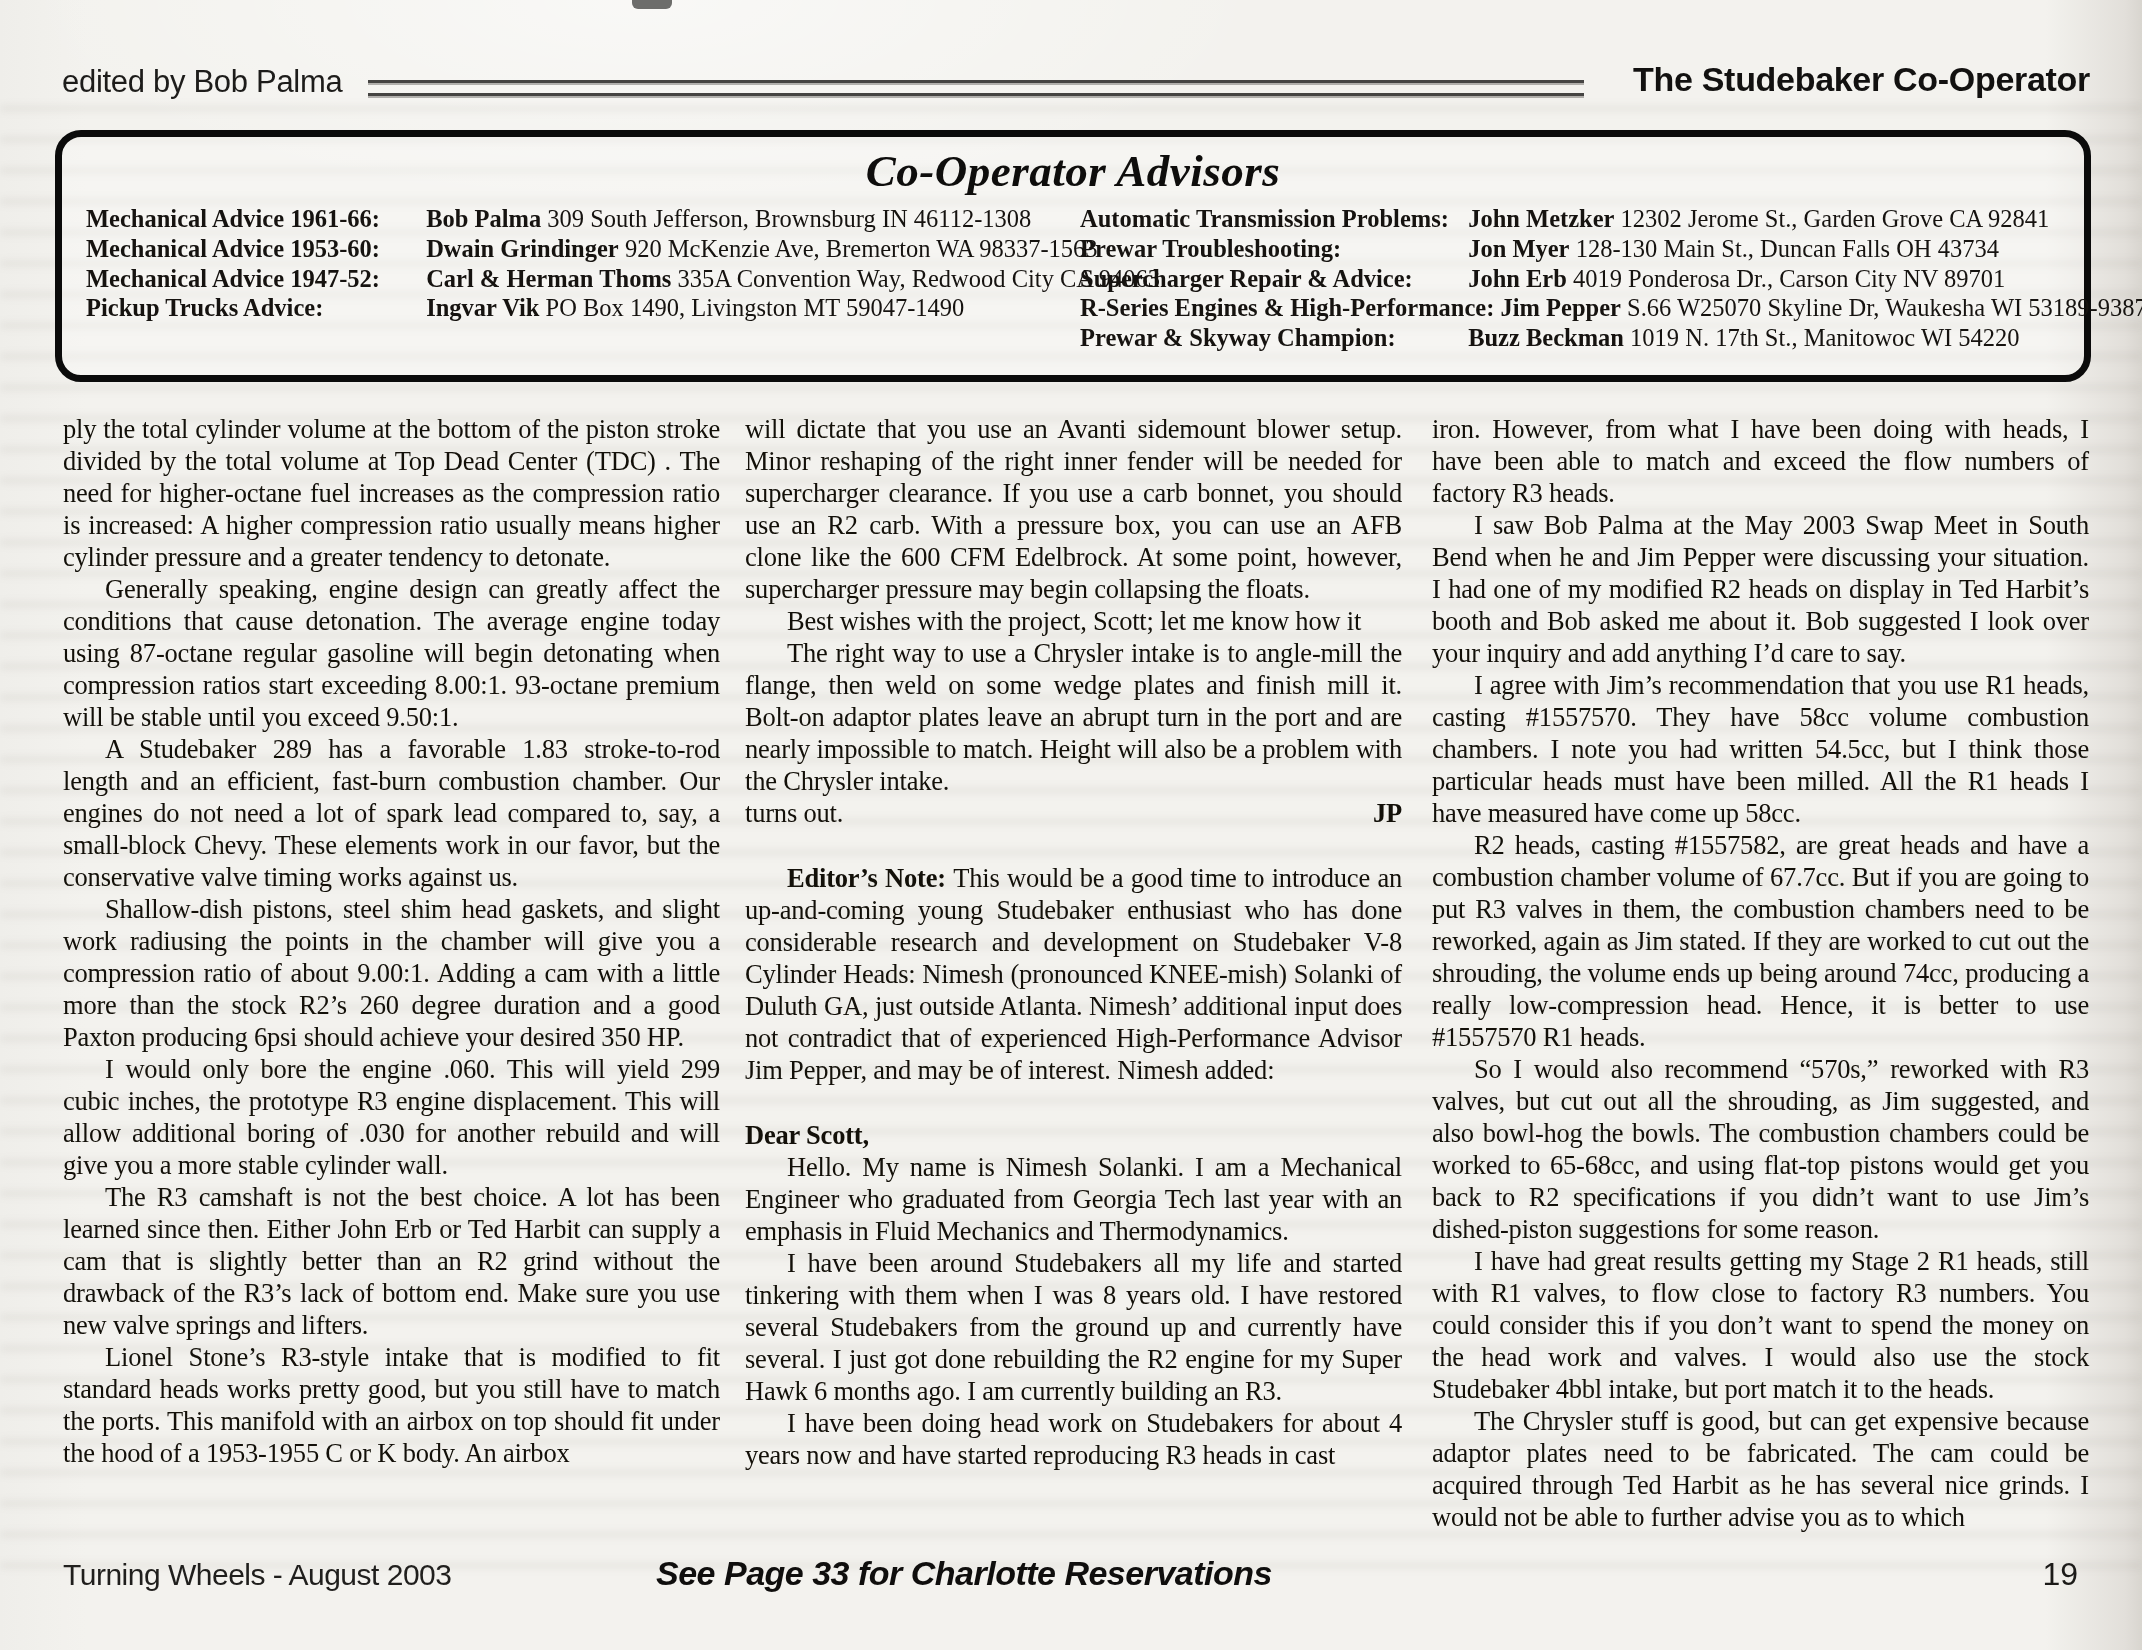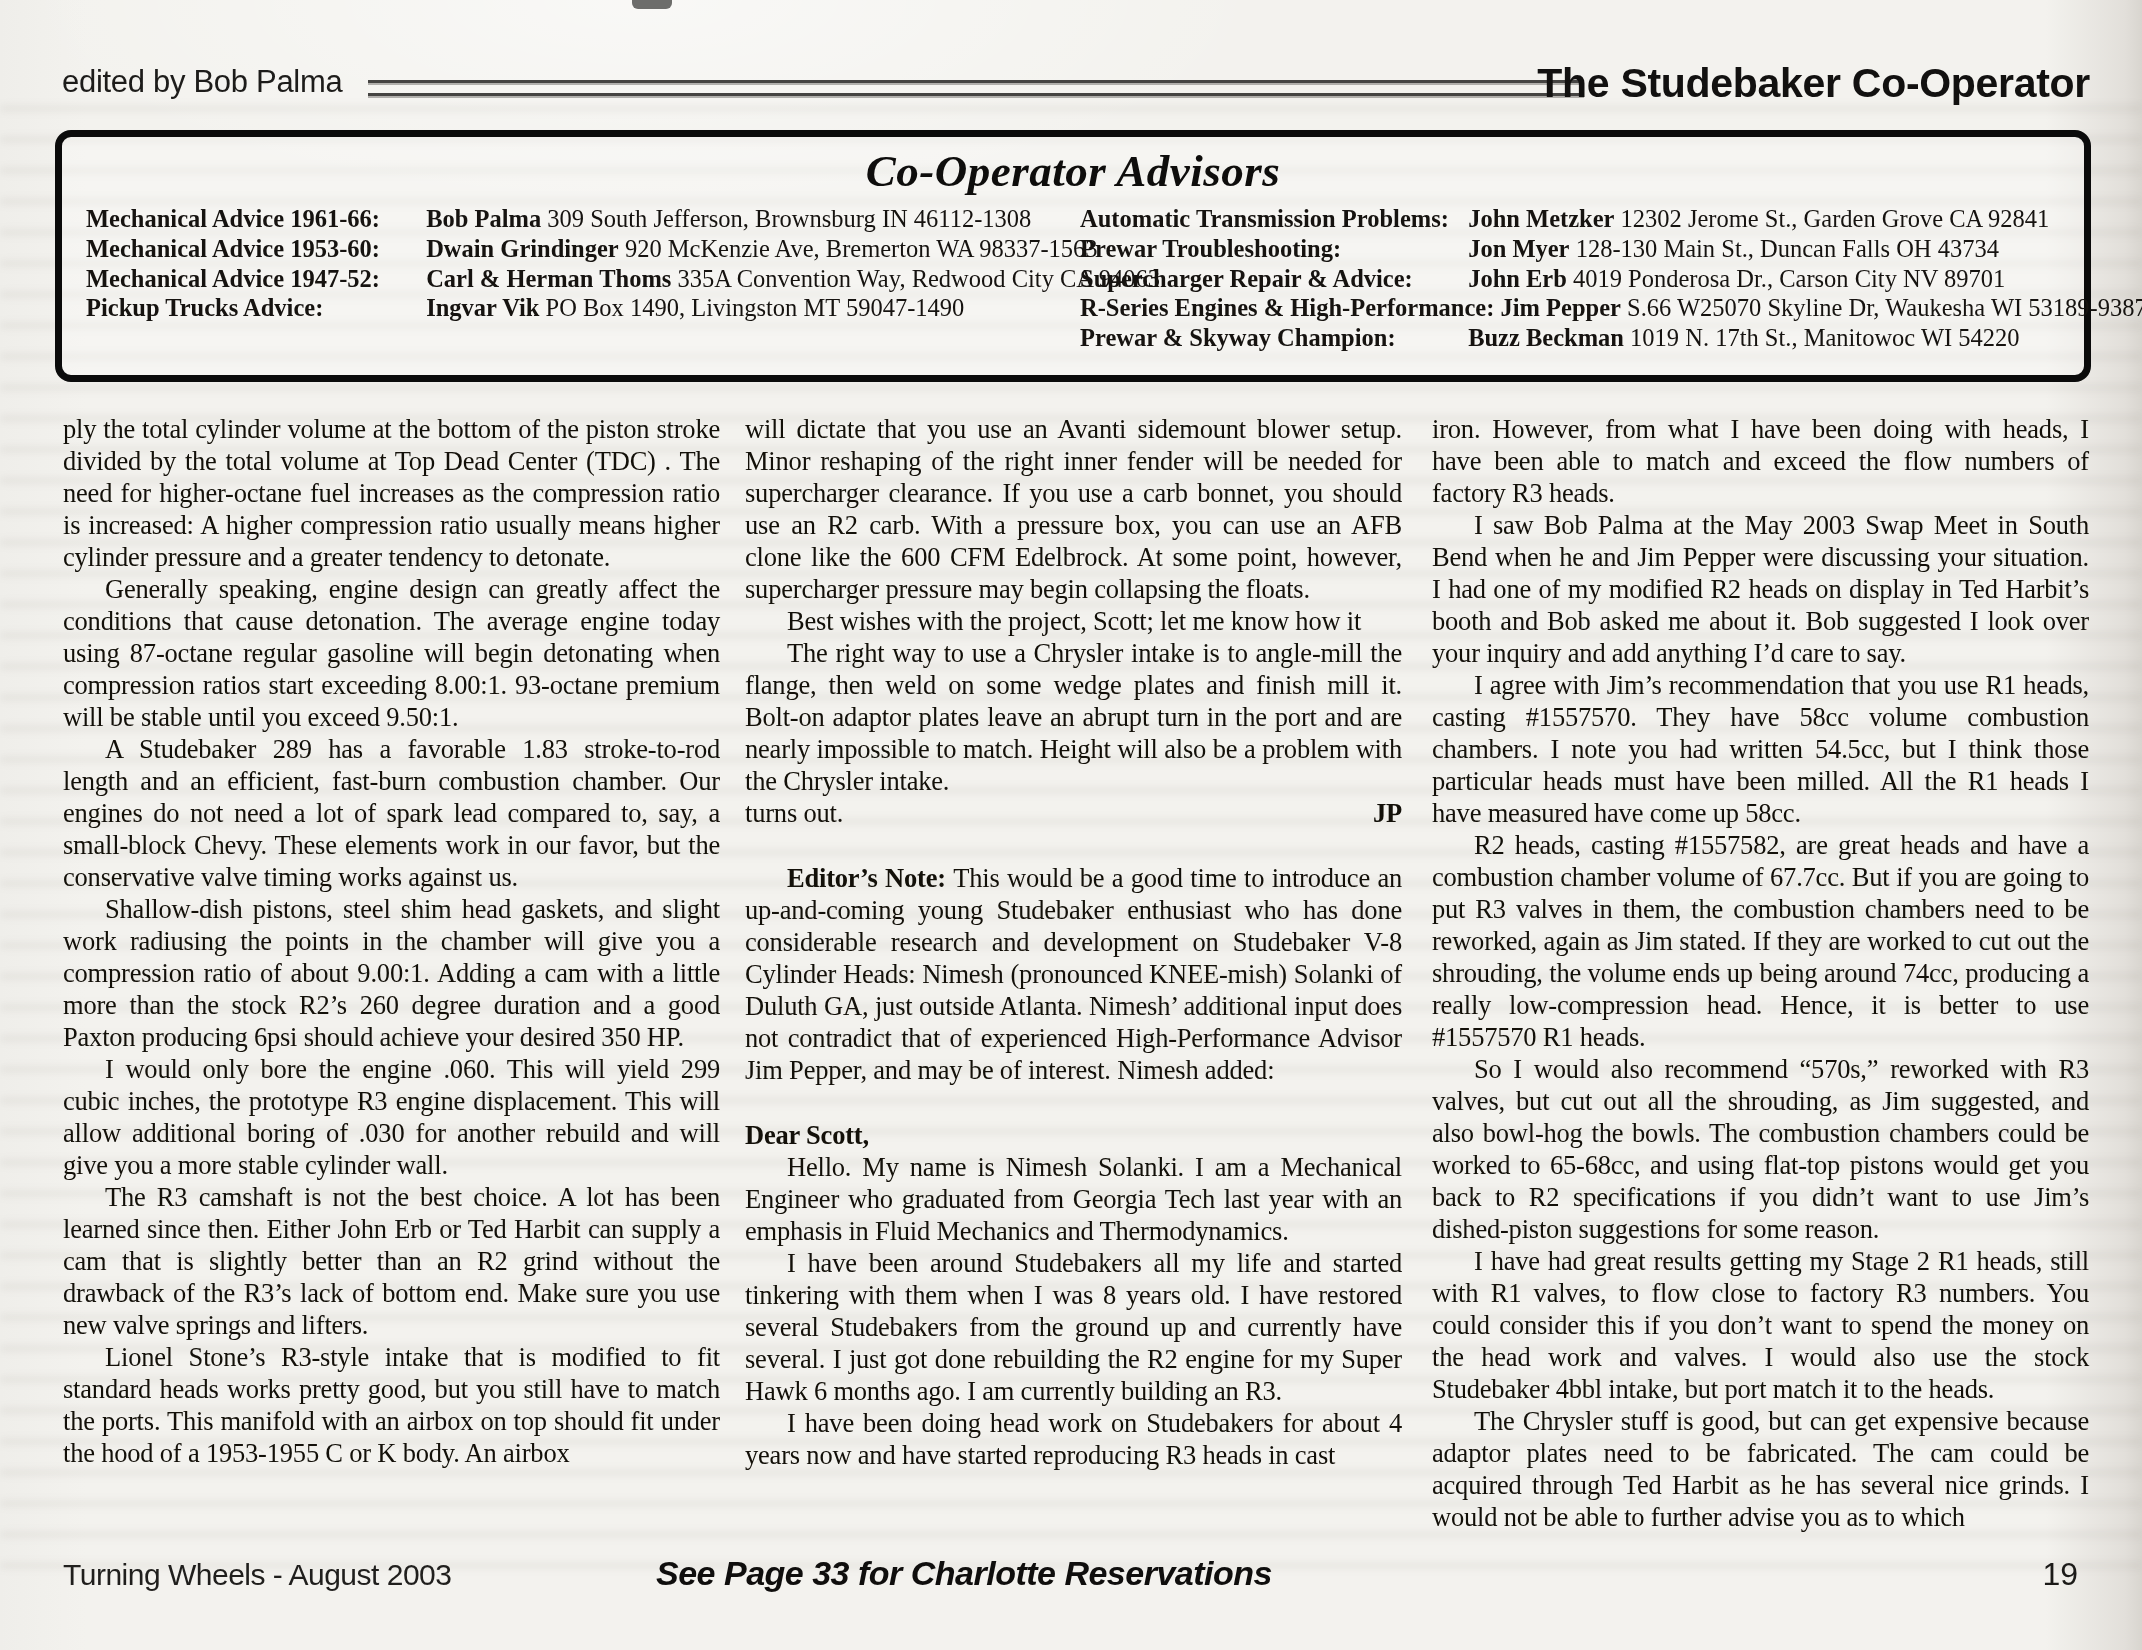--- a/index.html
+++ b/index.html
@@ -25,27 +25,27 @@
   
   .edited-by{
     position:absolute;left:62px;top:64px;
     font-family:"Liberation Sans", sans-serif;font-size:31px;color:#1d1c1a;letter-spacing:-0.3px;
   }
   .rules{position:absolute;left:368px;top:80px;width:1216px;}
   .rule{height:3px;background:#454442;box-shadow:0 2px 0 rgba(120,118,114,0.55);}
   .rule + .rule{margin-top:10px;}
   .pub-title{
     position:absolute;right:52px;top:60px;
-    font-family:"Liberation Sans", sans-serif;font-weight:bold;font-size:41px;color:#121110;letter-spacing:-0.3px;
+    font-family:"Liberation Sans", sans-serif;font-weight:bold;font-size:34px;color:#121110;letter-spacing:-0.3px;
   }
 
   
   .advisors-box{
     position:absolute;left:55px;top:130px;width:2022px;height:238px;
-    border:7px solid #0b0b0b;border-radius:16px;
+    border:7px solid #0b0b0b;border-radius:26px;
     background:rgba(255,255,255,0.25);
     padding:0;
   }
   .box-title{
     text-align:center;margin-top:8px;
     font-size:45px;font-weight:bold;font-style:italic;letter-spacing:0.5px;color:#0e0d0c;
   }
   .adv-cols{display:flex;margin-top:7px;padding:0 10px 0 24px;}
   .adv-col{width:50%;}
   .adv-row{font-size:24.5px;line-height:29.8px;white-space:nowrap;color:#161310;}

